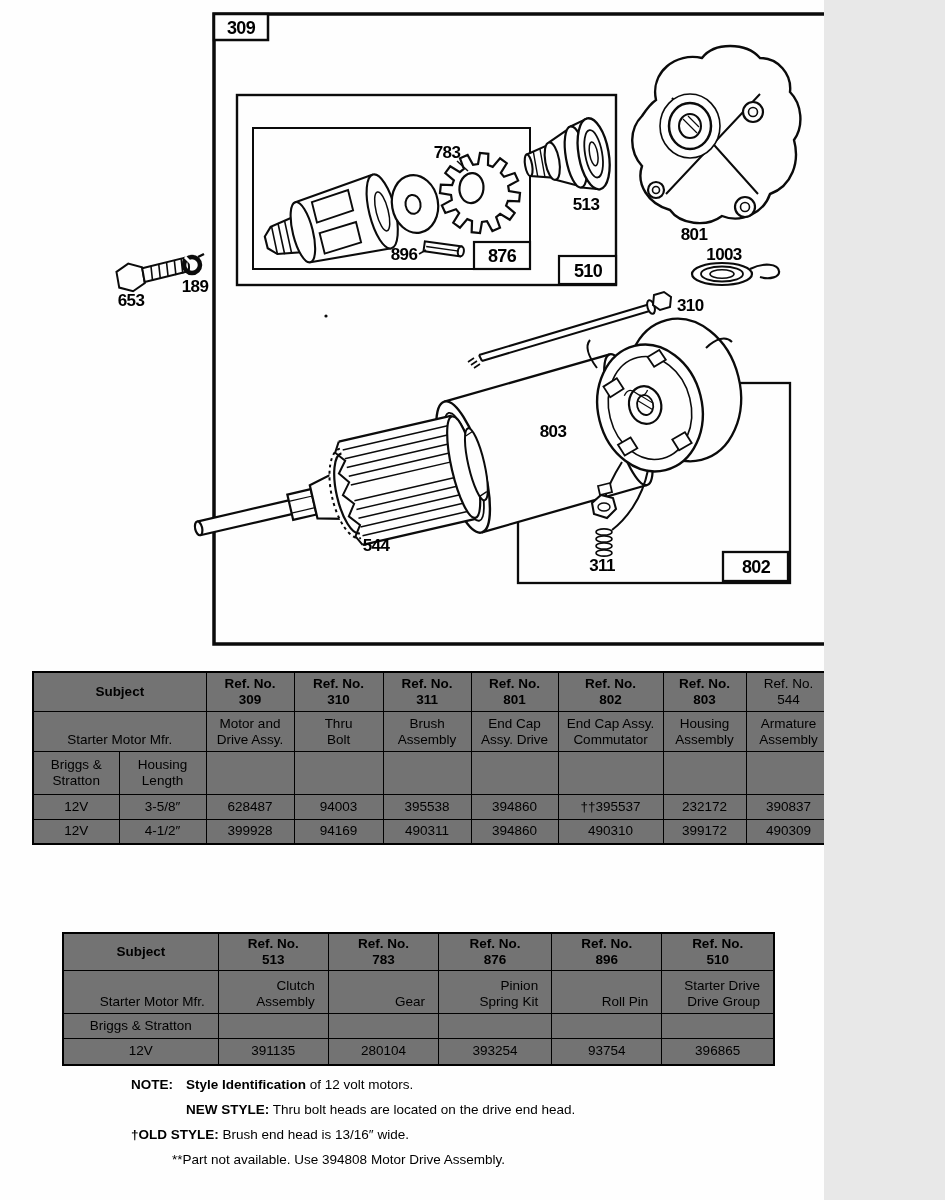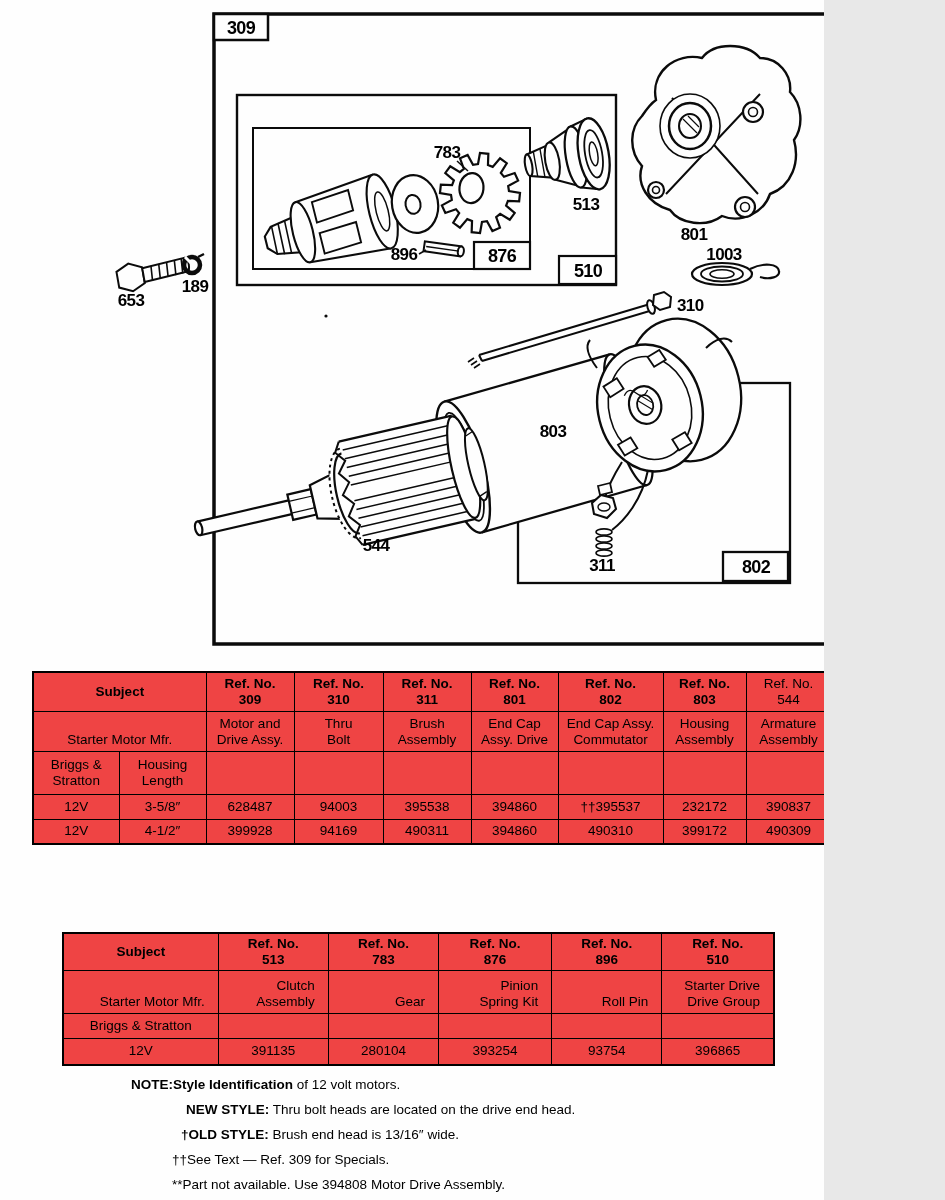--- a/index.html
+++ b/index.html
@@ -4,36 +4,36 @@
 <style>
   html,body{margin:0;padding:0;background:#e8e8e8;}
   .page{position:relative;width:824px;height:1200px;background:#fefefe;overflow:hidden;
         font-family:"Liberation Sans",sans-serif;color:#000;}
   svg.diagram{position:absolute;left:0;top:0;}
   svg .ln{stroke:#0b0b0b;fill:none;}
   svg .wh{fill:#fefefe;}
   svg text{fill:#000;font-family:"Liberation Sans",sans-serif;font-weight:bold;
            font-size:17px;letter-spacing:-0.6px;}
   svg text.boxed{font-size:18px;}
-  table{border-collapse:collapse;position:absolute;table-layout:fixed;background:#ef4444;}
+  table{border-collapse:collapse;position:absolute;table-layout:fixed;background:#737373;}
   table.t1{left:32px;top:671px;width:876px;border:2.6px solid #000;}
   table.t2{left:62px;top:932px;width:713px;border:2.6px solid #000;}
   th,td{border:1.6px solid #000;text-align:center;vertical-align:middle;
         padding:0 4px;font-size:13.5px;font-weight:normal;line-height:1.16;overflow:hidden;}
   .bold, th.bold{font-weight:bold;}
   .t1 tr.r1{height:39px}.t1 tr.r2{height:40px}.t1 tr.r3{height:43px}.t1 tr.dr{height:25px}
   .t2 tr.r1{height:37px}.t2 tr.r2{height:43px}.t2 tr.r3{height:25px}.t2 tr.dr{height:27px}
   tr.r2 th{vertical-align:bottom;padding-bottom:3px;}
   .t2 tr.r2 th{padding:0 13px 3px 13px;text-align:right;}
   .notes{position:absolute;left:131px;top:1072px;font-size:13.5px;line-height:25px;}
   .notes .row{white-space:nowrap;}
-  .notes .lbl{font-weight:bold;margin-right:0;}
+  .notes .lbl{font-weight:bold;margin-right:13px;}
   .notes b{font-weight:bold;}
   .notes .row.n2{margin-left:55px;}
-  .notes .row.n3{margin-left:50px;}
+  .notes .row.n3{}
   .notes .row.n4{margin-left:41px;}
   .notes .row.n5{margin-left:41px;}
 </style>
 </head>
 <body>
 
 <div class="page">
 
   <svg class="diagram" width="945" height="660" viewBox="0 0 945 660">
 
@@ -411,21 +411,18 @@
   <div class="notes">
     <div class="row n1">
       <span class="lbl">NOTE:</span><b>Style Identification</b><span> of 12 volt motors.</span>
     </div>
     <div class="row n2">
       <b>NEW STYLE:</b><span> Thru bolt heads are located on the drive end head.</span>
     </div>
     <div class="row n3">
       <b>†OLD STYLE:</b><span> Brush end head is 13/16″ wide.</span>
     </div>
-    <div class="row n4">
-      <b></b><span>††See Text — Ref. 309 for Specials.</span>
-    </div>
     <div class="row n5">
       <b></b><span>**Part not available. Use 394808 Motor Drive Assembly.</span>
     </div>
   </div>
 
 </div>
 
 </body></html>

